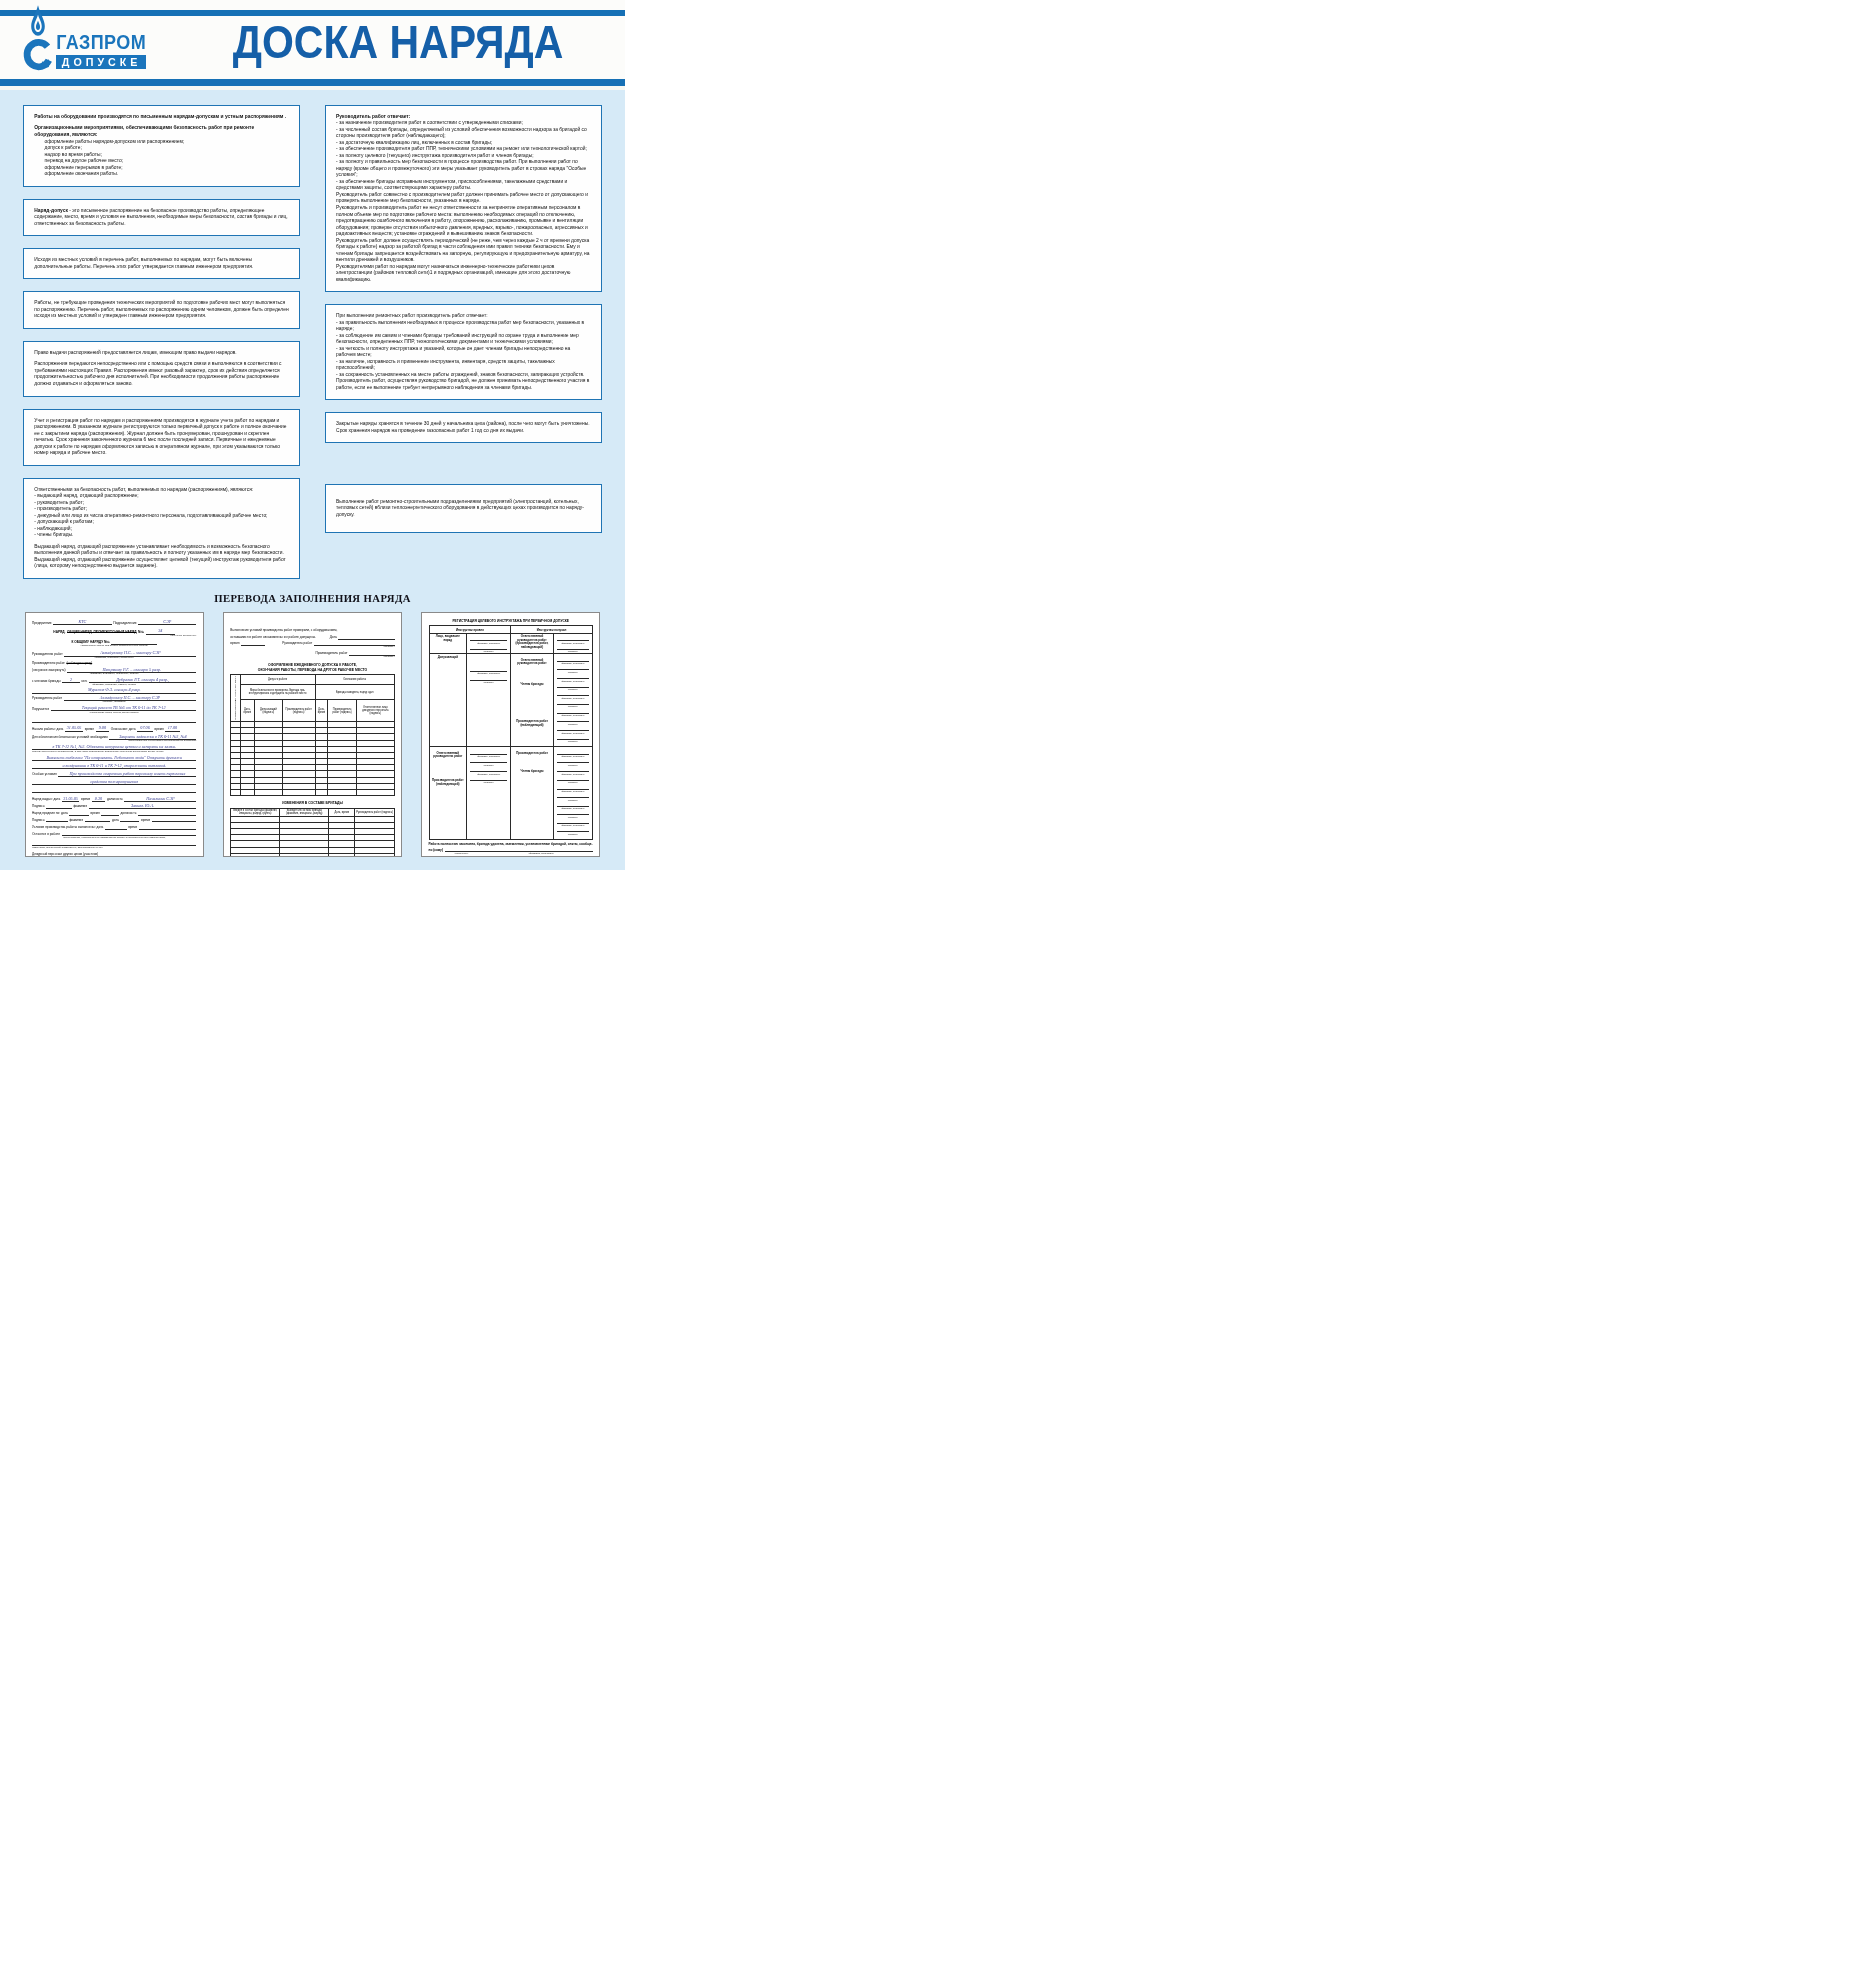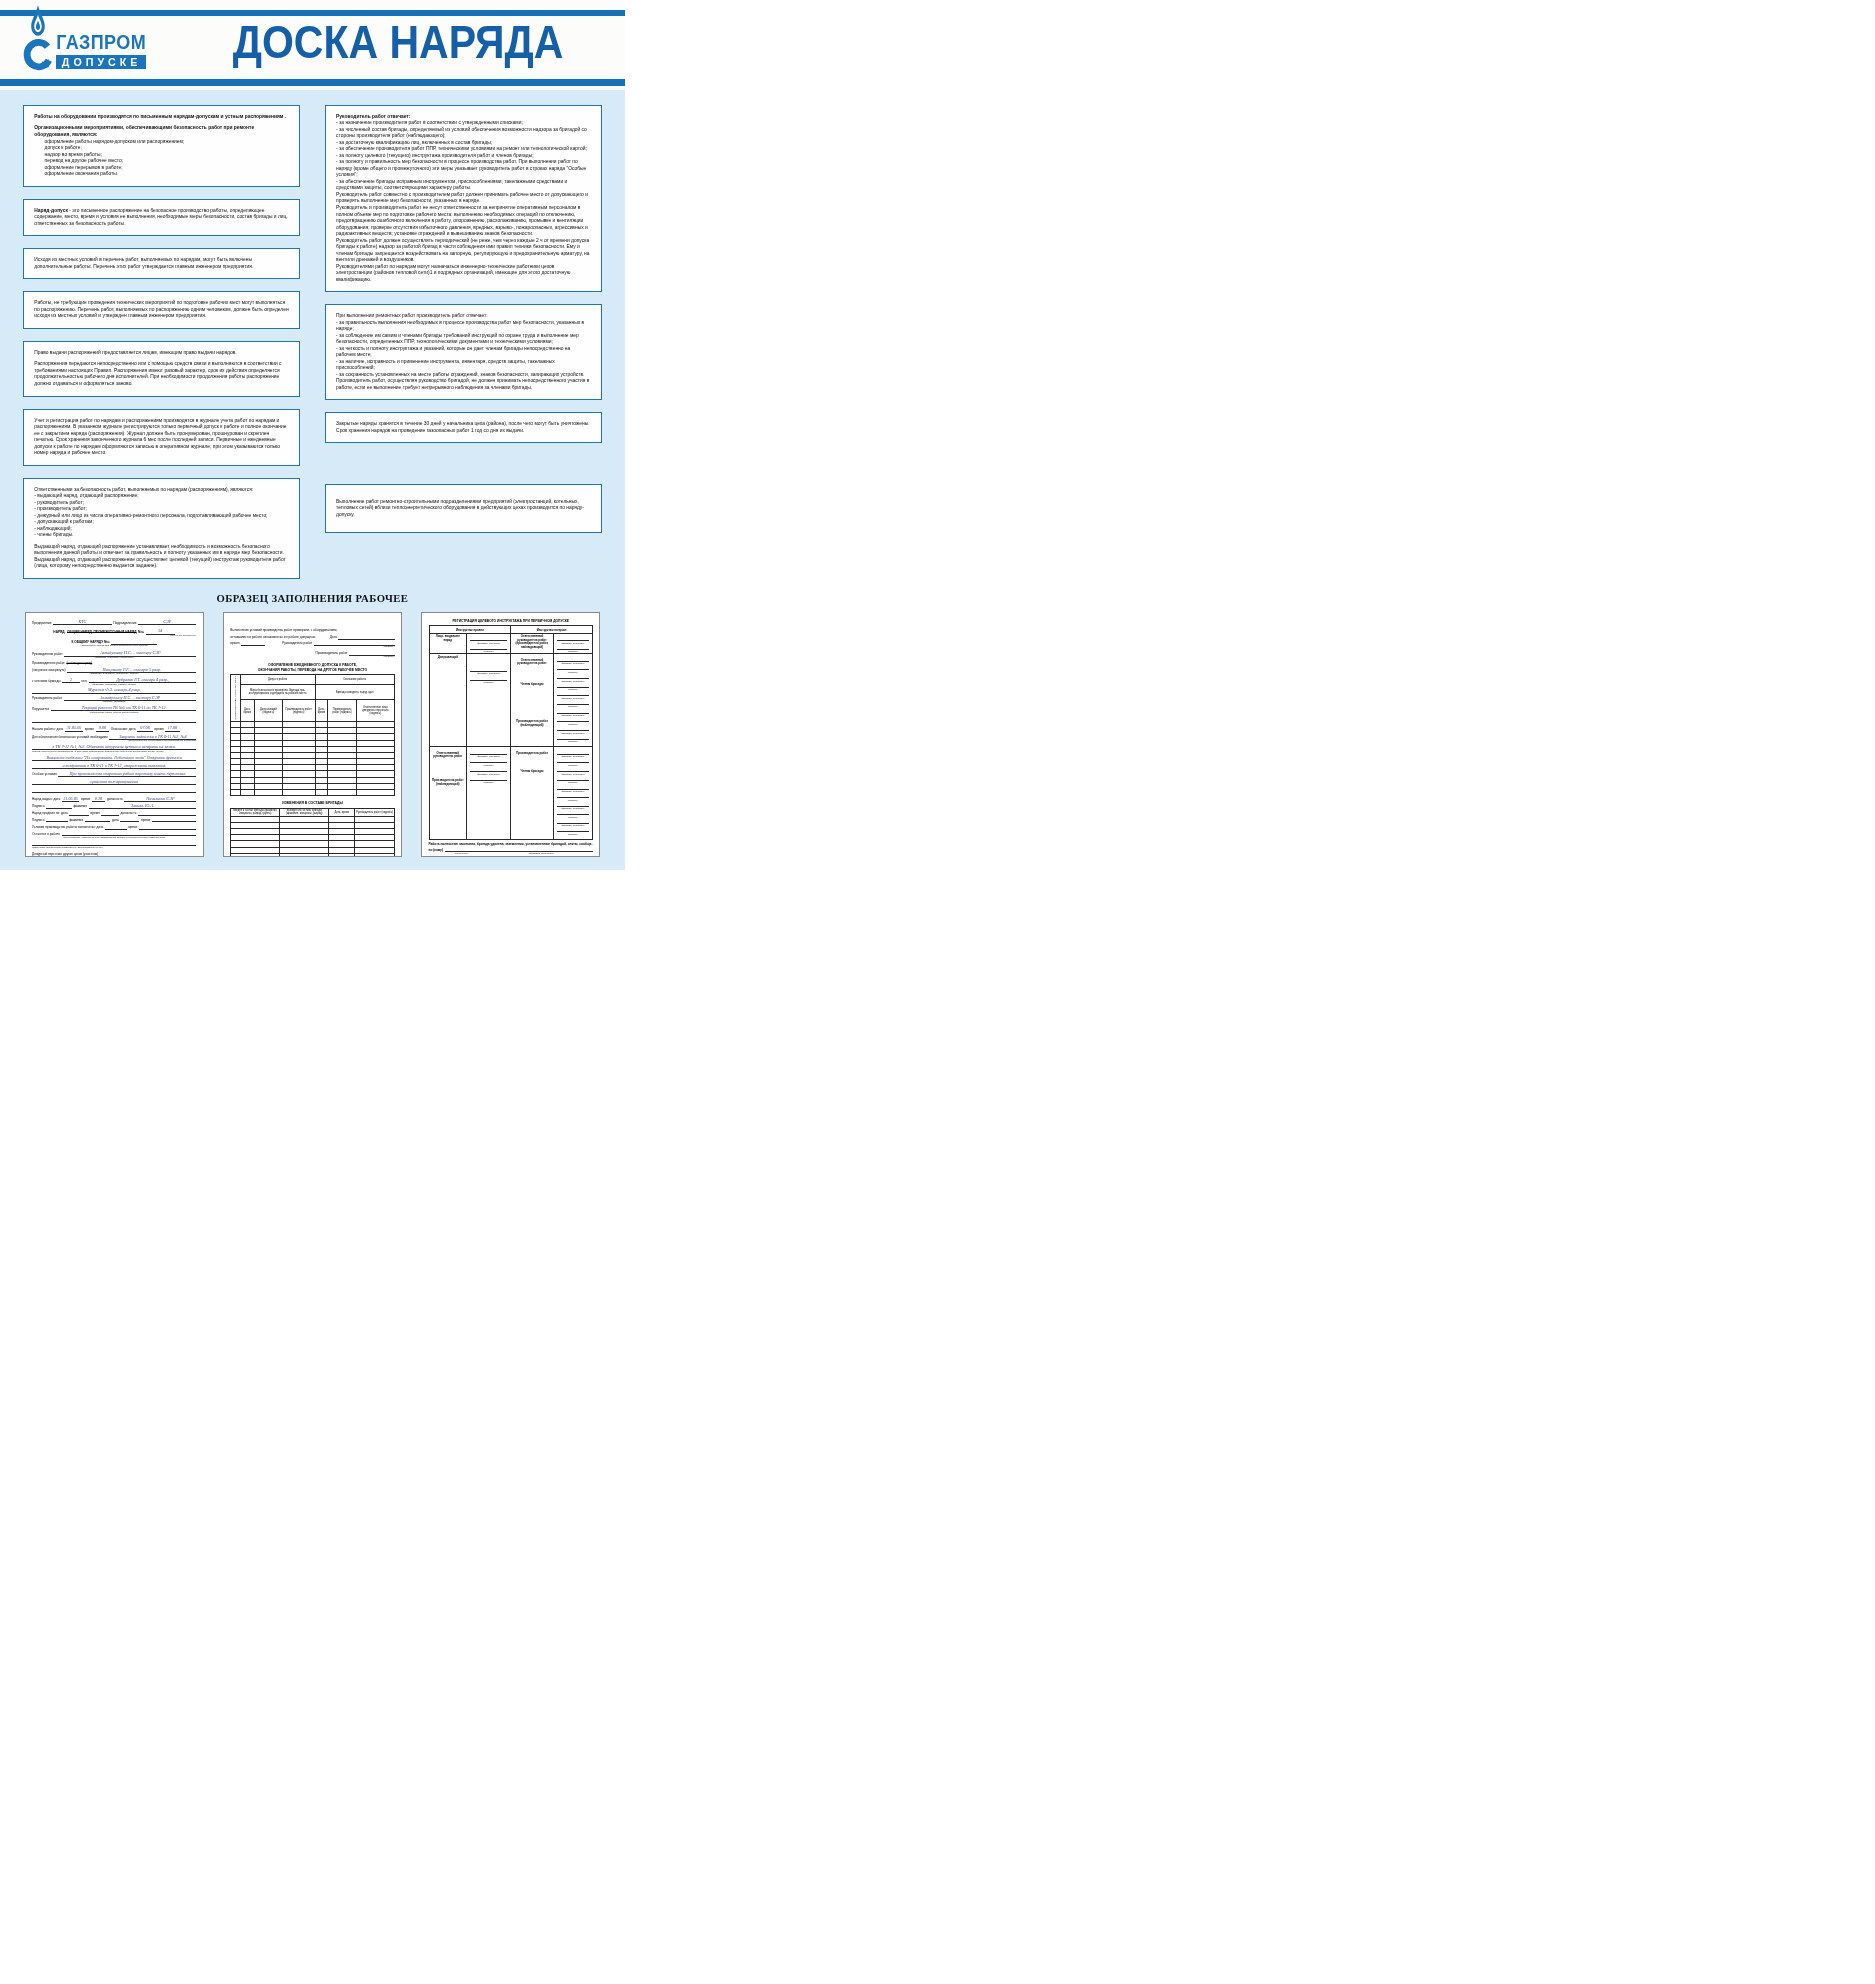--- a/index.html
+++ b/index.html
@@ -154,21 +154,21 @@
         </div>
       <div class="box">
           <p class="d">Закрытые наряды хранятся в течение 30 дней у начальника цеха (района), после чего могут быть уничтожены. Срок хранения нарядов на проведение газоопасных работ 1 год со дня их выдачи.</p>
         </div>
       <div class="box pad-lg mt-lg">
           <p class="d">Выполнение работ ремонтно-строительными подразделениями предприятий (электростанций, котельных, тепловых сетей) вблизи теплоэнергетического оборудования в действующих цехах производится по наряду-допуску.</p>
         </div>
     </div>
   </div>
 
-  <div class="sample-title">ОБРАЗЕЦ ЗАПОЛНЕНИЯ РАБОЧЕЕ</div>
+  <div class="sample-title">ПЕРЕВОДА ЗАПОЛНЕНИЯ НАРЯДА</div>
 
   <div class="docs">
 
     <div class="doc doc1">
       <div class="fr">
         <span class="lbl">Предприятие</span>
         <span class="fl hw">КТС</span>
         <span class="lbl">Подразделение</span>
         <span class="fl hw">СЭР</span>
       </div>

